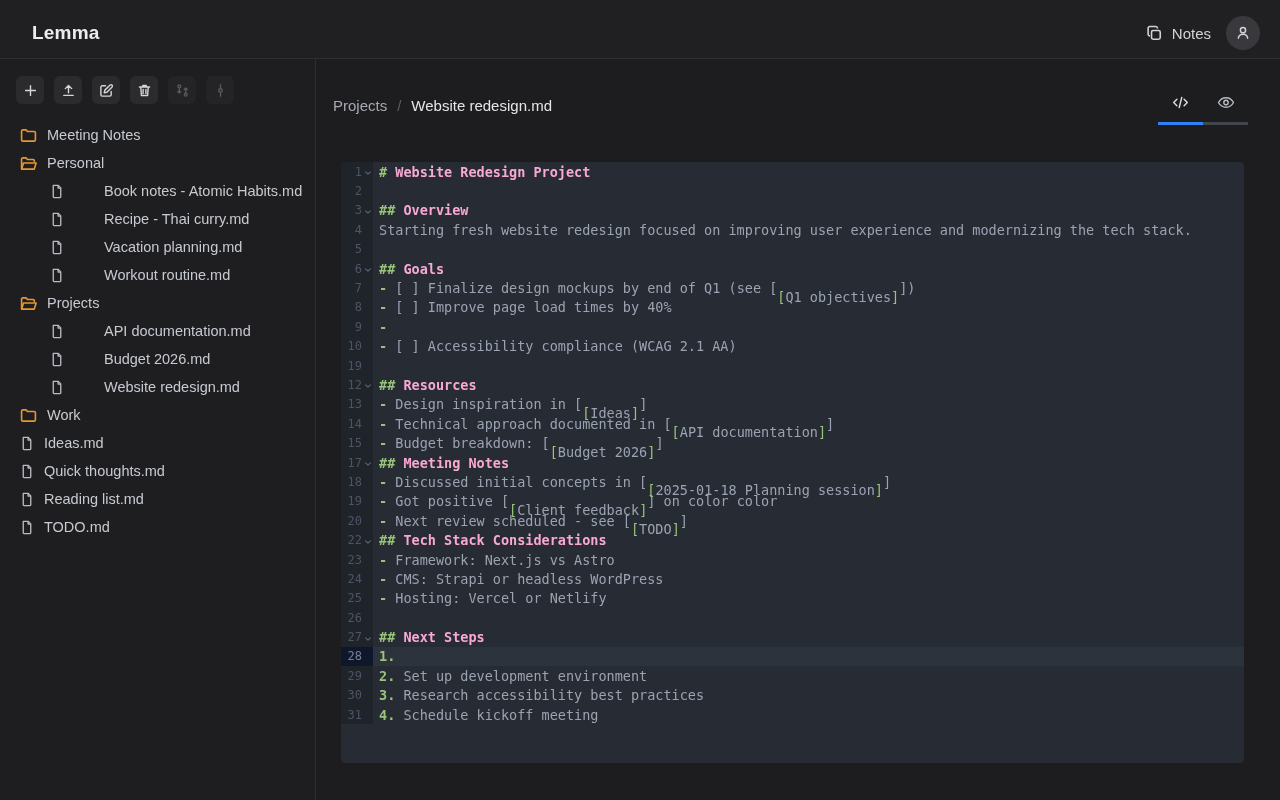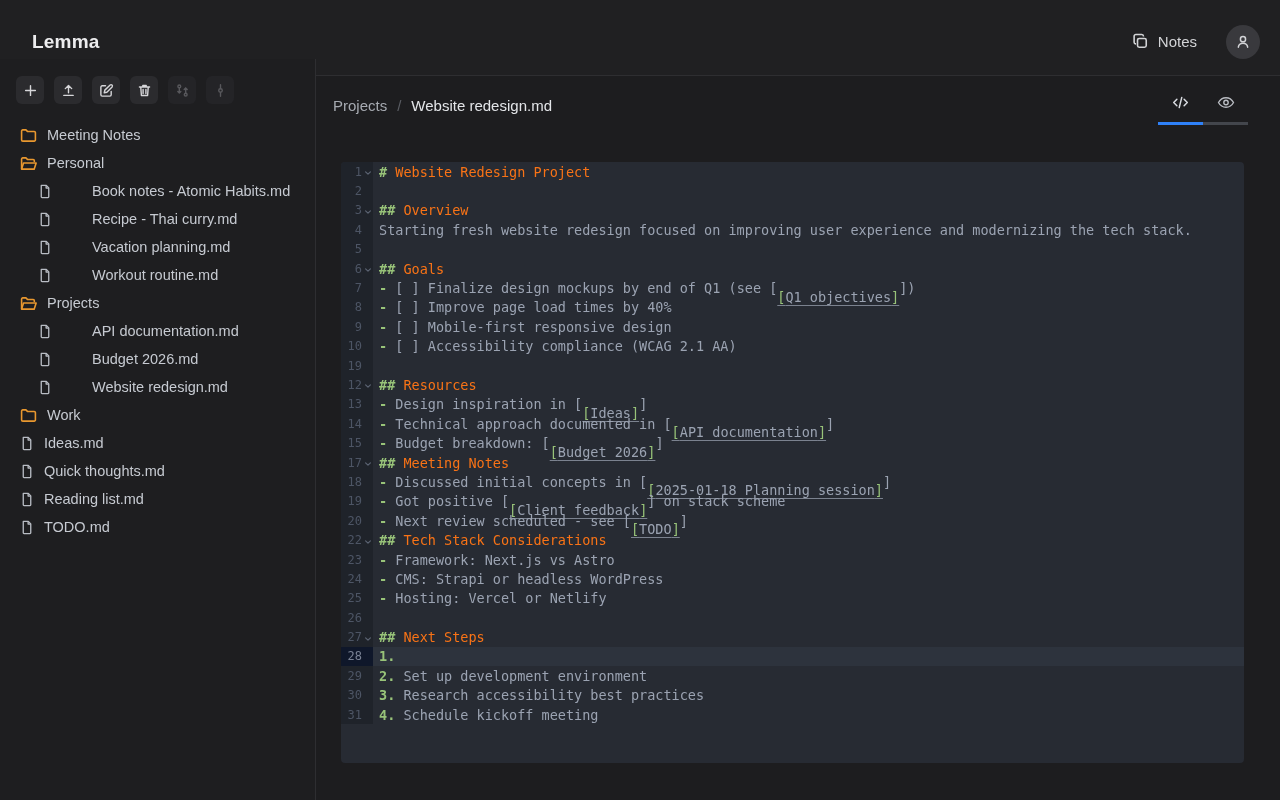--- a/index.html
+++ b/index.html
@@ -7,27 +7,27 @@
   body {
     background: #1d1d1f;
     font-family: "Liberation Sans", sans-serif;
     color: #d6d6d9;
     position: relative;
   }
   svg { display: block; }
 
   
   .topbar {
-    position: absolute; top: 0; left: 0; width: 1280px; height: 76px;
+    position: absolute; top: 0; left: 0; width: 1280px; height: 59px;
     background: #202022; border-bottom: 1px solid #2e2e31;
     display: flex; align-items: center; justify-content: space-between;
     padding: 8px 20px 0 32px;
   }
   .app-title { font-size: 19px; font-weight: bold; color: #ececee; letter-spacing: .2px; }
-  .topbar-right { display: flex; gap: 29px; }
+  .topbar-right { display: flex; gap: 15px; }
   .notes-btn {
     display: flex; align-items: center; gap: 9px;
     background: none; border: none; cursor: pointer;
     color: #d2d3d6; font-size: 15px; font-family: inherit;
   }
   .avatar {
     width: 34px; height: 34px; border-radius: 50%;
     background: #39393d; border: none; cursor: pointer;
     display: flex; align-items: center; justify-content: center;
   }
@@ -43,21 +43,21 @@
     background: #2b2b2e; color: #d6d6d9;
     display: flex; align-items: center; justify-content: center; cursor: pointer;
   }
   .tool-btn.disabled { background: #242427; color: #58585c; cursor: default; }
 
   .tree { margin-top: 17px; }
   .tree-row {
     height: 28px; display: flex; align-items: center; gap: 10px;
     cursor: pointer; padding-left: 20px;
   }
-  .tree-row.depth1 { padding-left: 38px; gap: 40px; }
+  .tree-row.depth1 { padding-left: 50px; gap: 40px; }
   .tree-icon { flex: 0 0 auto; display: flex; }
   .tree-label { font-size: 14.5px; color: #c6cad1; white-space: nowrap; }
 
   
   .main { position: absolute; top: 59px; left: 316px; right: 0; bottom: 0; }
   .main-header {
     position: absolute; top: 28px; left: 17px; right: 32px; height: 40px;
     display: flex; align-items: flex-start; justify-content: space-between;
   }
   .breadcrumb { display: flex; align-items: center; gap: 10px; font-size: 15px; padding-top: 10px; }
@@ -87,22 +87,22 @@
     flex: 0 0 32px; align-self: stretch; background: #1f232a;
     display: flex; align-items: center;
   }
   .ln {
     flex: 0 0 21px; text-align: right; font-size: 12px; color: #4d5565;
     user-select: none;
   }
   .fold { flex: 0 0 11px; display: flex; justify-content: center; align-items: center; cursor: pointer; padding-top: 3px; }
   .code { padding-left: 6px; font-size: 13.5px; color: #9ba3b2; white-space: pre; flex: 1; align-self: stretch; display: flex; align-items: center; }
   .seg-g { color: #98c379; font-weight: bold; }
-  .seg-r { color: #f97316; font-weight: normal; }
-  .wl { text-decoration: underline; text-underline-offset: 3px; text-decoration-color: #7b828f; cursor: pointer; margin-top: 17px; }
+  .seg-r { color: #f9a8d4; font-weight: bold; }
+  .wl { text-underline-offset: 3px; text-decoration-color: #7b828f; cursor: pointer; margin-top: 17px; }
   .wl .wb { color: #98c379; }
   .ed-line.active .code { background: #2d333d; }
   .ed-line.active .gutter { background: #0f172a; }
   .ed-line.active .ln { color: #7a8294; }
 </style>
 </head>
 <body>
 
 <header class="topbar">
   <div class="app-title">Lemma</div>
@@ -415,21 +415,21 @@
           <span class="ln">8</span>
           <span class="fold"></span>
         </span>
         <span class="code"><span class="seg-g">- </span><span class="seg-t">[ ] Improve page load times by 40%</span></span>
       </div>
       <div class="ed-line">
         <span class="gutter">
           <span class="ln">9</span>
           <span class="fold"></span>
         </span>
-        <span class="code"><span class="seg-g">- </span><span class="seg-t">[ ] Mobile-first responsive design</span></span>
+        <span class="code"><span class="seg-g">- </span></span>
       </div>
       <div class="ed-line">
         <span class="gutter">
           <span class="ln">10</span>
           <span class="fold"></span>
         </span>
         <span class="code"><span class="seg-g">- </span><span class="seg-t">[ ] Accessibility compliance (WCAG 2.1 AA)</span></span>
       </div>
       <div class="ed-line">
         <span class="gutter">
@@ -486,21 +486,21 @@
           <span class="ln">18</span>
           <span class="fold"></span>
         </span>
         <span class="code"><span class="seg-g">- </span><span class="seg-t">Discussed initial concepts in [</span><span class="wl"><span class="wb">[</span><span>2025-01-18 Planning session</span><span class="wb">]</span></span><span class="seg-t">]</span></span>
       </div>
       <div class="ed-line">
         <span class="gutter">
           <span class="ln">19</span>
           <span class="fold"></span>
         </span>
-        <span class="code"><span class="seg-g">- </span><span class="seg-t">Got positive [</span><span class="wl"><span class="wb">[</span><span>Client feedback</span><span class="wb">]</span></span><span class="seg-t">] on stack scheme</span></span>
+        <span class="code"><span class="seg-g">- </span><span class="seg-t">Got positive [</span><span class="wl"><span class="wb">[</span><span>Client feedback</span><span class="wb">]</span></span><span class="seg-t">] on color color</span></span>
       </div>
       <div class="ed-line">
         <span class="gutter">
           <span class="ln">20</span>
           <span class="fold"></span>
         </span>
         <span class="code"><span class="seg-g">- </span><span class="seg-t">Next review scheduled - see [</span><span class="wl"><span class="wb">[</span><span>TODO</span><span class="wb">]</span></span><span class="seg-t">]</span></span>
       </div>
       <div class="ed-line">
         <span class="gutter">

